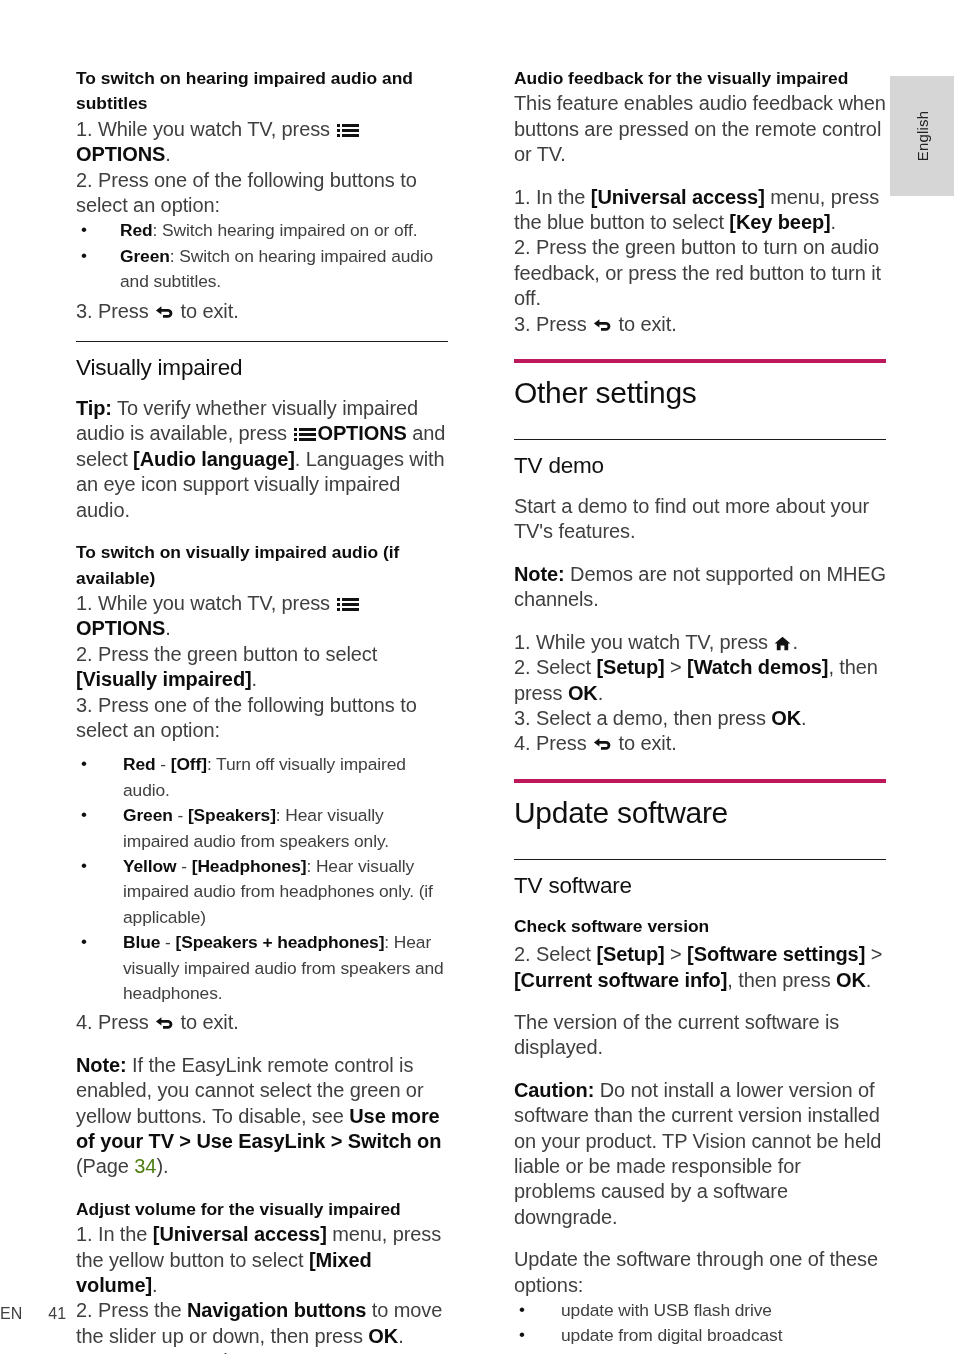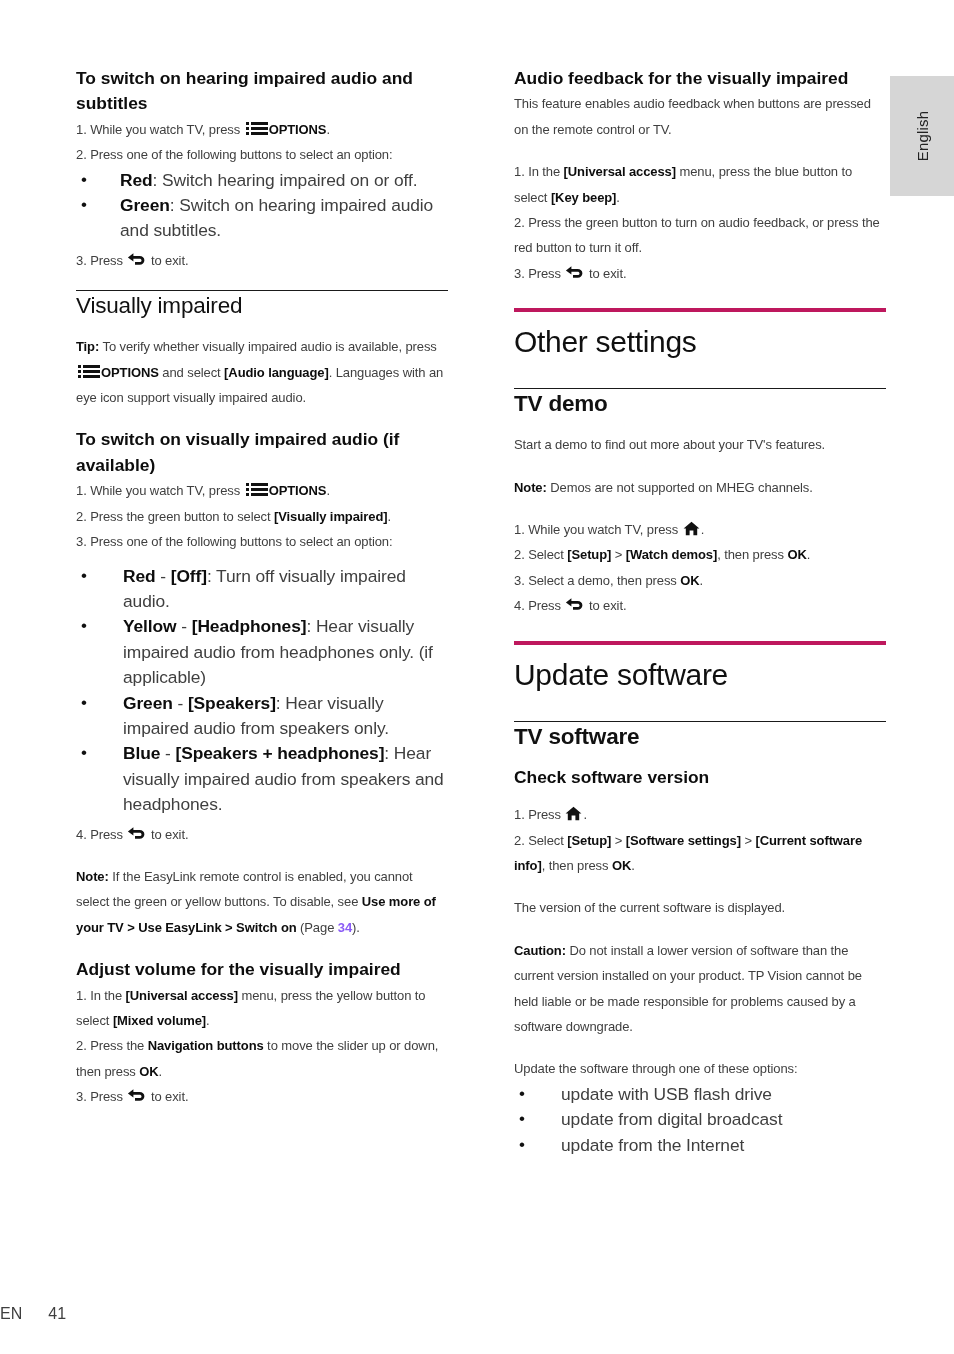--- a/index.html
+++ b/index.html
@@ -50,21 +50,21 @@
     width: 372px;
   }
   .col-left  { left: 76px; }
   .col-right { left: 514px; }
 
   
   p, li, h1, h2, h3, h4 {
     margin: 0;
   }
   .body {
-    font-size: 13px;
+    font-size: 20px;
     line-height: 25.4px;
     color: #3f3f3f;
     letter-spacing: -0.1px;
   }
   .blk { margin-bottom: 17px; }
   .tight { margin-bottom: 0; }
 
   b, .b {
     color: #0d0d0d;
     font-weight: bold;
@@ -81,26 +81,26 @@
     margin-top: 22px;
     margin-bottom: 28px;
     border-top: 4px solid #be185d;
   }
   h2.sub {
     font-size: 22.5px;
     line-height: 28px;
     font-weight: normal;
     color: #111;
     letter-spacing: -0.2px;
-    padding-top: 1px;
+    padding-top: 12px;
     margin-top: 10px;
     margin-bottom: 14px;
     border-top: 1.5px solid #1a1a1a;
   }
-  h2.sub.nolead { margin-top: 16px; font-weight: bold; }
+  h2.sub.nolead { margin-top: 16px; }
   h3.minor {
     font-size: 17.4px;
     line-height: 25.4px;
     font-weight: bold;
     color: #0d0d0d;
     margin-bottom: 3px;
   }
   h4.run {
     font-size: 17.4px;
     line-height: 25.4px;
@@ -136,21 +136,21 @@
   .ic {
     display: inline-block;
     vertical-align: -2px;
     position: relative;
   }
   .ic svg { display: block; }
   .ic-options { width: 22px; height: 15px; margin: 0 1px 0 2px; }
   .ic-back    { width: 19px; height: 15px; margin: 0 1px; }
   .ic-home    { width: 17px; height: 15px; margin: 0 1px; }
 
-  .pagelink { color: #8b5cf6; font-weight: bold; }
+  .pagelink { color: #4d7c0f; }
 
   
   .footer {
     position: absolute;
     left: 0;
     top: 1305px;
     width: 954px;
     font-size: 16px;
     color: #3f3f3f;
     text-align: left;
@@ -230,24 +230,24 @@
       <span>2. Press the green button to select </span><b>[Visually impaired]</b><span>.</span>
     </p>
 
     <p class="body tight">3. Press one of the following buttons to select an option:</p>
 
     <ul class="bl wide" style="margin-top:9px;">
       <li>
         <b>Red</b><span> - </span><b>[Off]</b><span>: Turn off visually impaired audio.</span>
       </li>
       <li>
+        <b>Green</b><span> - </span><b>[Speakers]</b><span>: Hear visually impaired audio from speakers only.</span>
+      </li>
+      <li>
         <b>Yellow</b><span> - </span><b>[Headphones]</b><span>: Hear visually impaired audio from headphones only. (if applicable)</span>
-      </li>
-      <li>
-        <b>Green</b><span> - </span><b>[Speakers]</b><span>: Hear visually impaired audio from speakers only.</span>
       </li>
       <li>
         <b>Blue</b><span> - </span><b>[Speakers + headphones]</b><span>: Hear visually impaired audio from speakers and headphones.</span>
       </li>
     </ul>
 
     <p class="body blk" style="margin-top:4px;">
       <span>4. Press </span><span class="ic ic-back"><svg viewBox="0 0 19 15">
             <path d="M6.4 1.2 L6.4 4.0 L12.6 4.0 C15.4 4.0 17.4 5.8 17.4 8.3 C17.4 11.0 15.3 12.8 12.6 12.8 L8.0 12.8 L8.0 10.0 L12.4 10.0 C13.7 10.0 14.5 9.4 14.5 8.4 C14.5 7.4 13.7 6.8 12.4 6.8 L6.4 6.8 L6.4 9.6 L0.9 5.4 Z" fill="#111"></path>
           </svg></span><span> to exit.</span>
@@ -322,25 +322,20 @@
             <path d="M6.4 1.2 L6.4 4.0 L12.6 4.0 C15.4 4.0 17.4 5.8 17.4 8.3 C17.4 11.0 15.3 12.8 12.6 12.8 L8.0 12.8 L8.0 10.0 L12.4 10.0 C13.7 10.0 14.5 9.4 14.5 8.4 C14.5 7.4 13.7 6.8 12.4 6.8 L6.4 6.8 L6.4 9.6 L0.9 5.4 Z" fill="#111"></path>
           </svg></span><span> to exit.</span>
     </p>
 
     <h1 class="sec">Update software</h1>
 
     <h2 class="sub nolead">TV software</h2>
 
     <h3 class="minor">Check software version</h3>
 
-    <p class="body tight" style="margin-top:12px;">
-      <span>1. Press </span><span class="ic ic-home"><svg viewBox="0 0 17 15">
-            <path d="M8.5 0.8 L16.4 7.6 L14.2 7.6 L14.2 14.2 L10.4 14.2 L10.4 9.6 L6.6 9.6 L6.6 14.2 L2.8 14.2 L2.8 7.6 L0.6 7.6 Z" fill="#111"></path>
-          </svg></span><span>.</span>
-    </p>
 
     <p class="body blk">
       <span>2. Select </span><b>[Setup]</b><span> &gt; </span><b>[Software settings]</b><span> &gt; </span><b>[Current software info]</b><span>, then press </span><b>OK</b><span>.</span>
     </p>
 
     <p class="body blk">The version of the current software is displayed.</p>
 
     <p class="body blk">
       <b>Caution:</b><span> Do not install a lower version of software than the current version installed on your product. TP Vision cannot be held liable or be made responsible for problems caused by a software downgrade.</span>
     </p>

